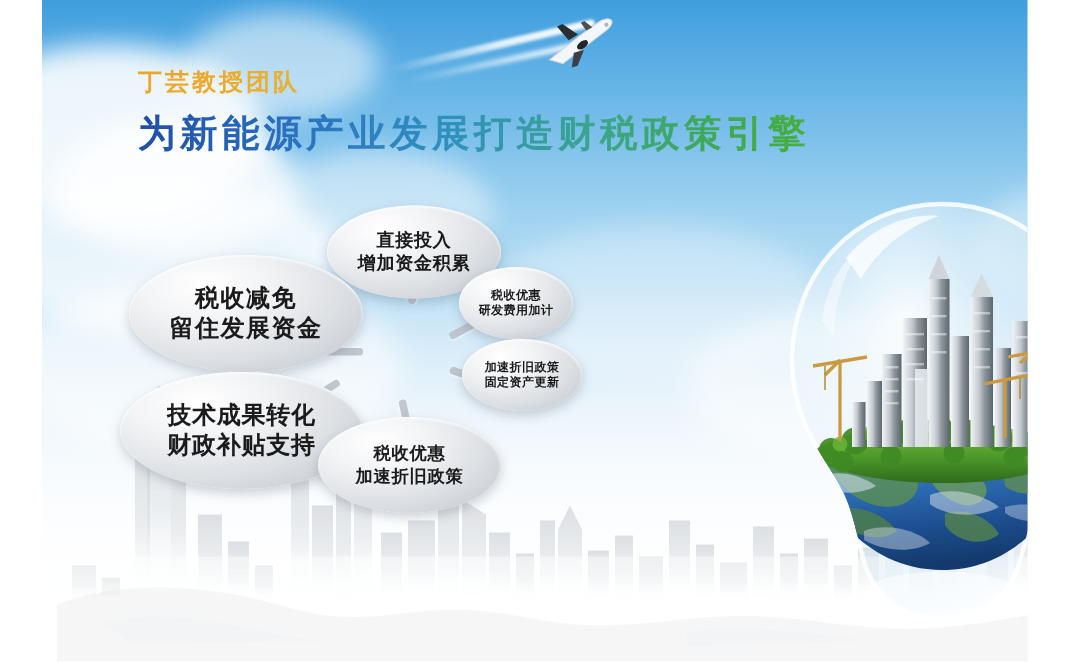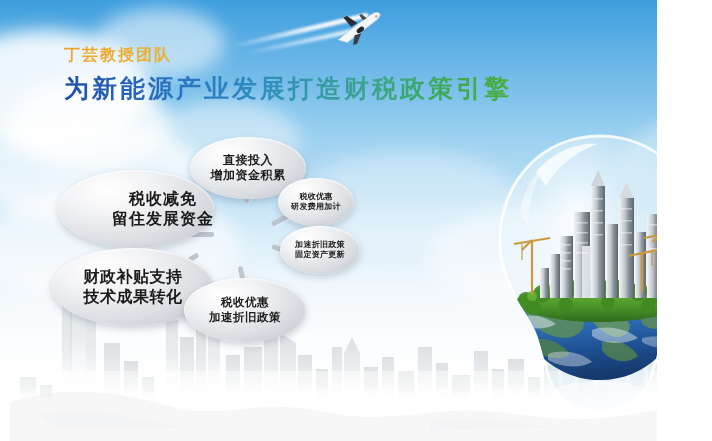--- a/index.html
+++ b/index.html
@@ -4,20 +4,21 @@
 <style>
   html,body{margin:0;padding:0;}
   body{
     width:712px;height:441px;overflow:hidden;
     font-family:"DejaVu Sans","Liberation Sans",sans-serif;
     background:#ffffff;
   }
   #poster{
     position:relative;width:657px;height:441px;overflow:hidden;
     background:linear-gradient(180deg,#3f9ede 0%,#6fb9e8 16%,#9ed2f0 32%,#c4e3f6 48%,#dcedf9 62%,#eef6fc 76%,#f8fbfe 88%,#ffffff 100%);
+    margin-left:28px;
   }
 
   
   .cloud{position:absolute;border-radius:50%;background:#ffffff;filter:blur(9px);pointer-events:none;}
   .cl1{left:-60px;top:30px;width:210px;height:120px;opacity:.88;}
   .cl2{left:10px;top:78px;width:160px;height:92px;opacity:.8;}
   .cl3{left:-30px;top:120px;width:230px;height:105px;opacity:.72;}
   .cl4{left:95px;top:8px;width:130px;height:70px;opacity:.55;}
   .cl5{left:150px;top:100px;width:150px;height:80px;opacity:.45;}
   .cl6{left:430px;top:210px;width:190px;height:95px;opacity:.5;}
@@ -67,21 +68,21 @@
   .bub{
     position:absolute;border-radius:50%;
     background:radial-gradient(ellipse at 32% 26%,#ffffff 0%,#f2f3f5 30%,#dcdfe3 62%,#c8ccd2 88%,#bdc2c8 100%);
     box-shadow:0 3px 7px rgba(90,100,115,.28), inset 0 1px 2px rgba(255,255,255,.9);
     display:flex;align-items:center;justify-content:center;text-align:center;
     color:#1b1b1b;font-weight:bold;line-height:1.28;
   }
   .bub span{display:block;}
   .b-center{left:216px;top:203px;width:64px;height:64px;font-size:10px;letter-spacing:.5px;}
   .b-top{left:190px;top:137px;width:116px;height:62px;font-size:12px;letter-spacing:.5px;}
-  .b-left1{left:58px;top:170px;width:156px;height:78px;font-size:16px;letter-spacing:1px;justify-content:flex-end;}
+  .b-left1{left:58px;top:170px;width:156px;height:78px;font-size:16px;letter-spacing:1px;}
   .b-left2{left:52px;top:248px;width:162px;height:78px;font-size:16px;letter-spacing:.5px;}
   .b-bottom{left:184px;top:278px;width:122px;height:64px;font-size:11.5px;letter-spacing:.5px;}
   .b-r1{left:278px;top:178px;width:76px;height:48px;font-size:8px;letter-spacing:.3px;font-family:Liberation Serif, serif;}
   .b-r2{left:280px;top:226px;width:80px;height:48px;font-size:8px;letter-spacing:.3px;}
 
   
   .bulb-wrap{position:absolute;left:492px;top:128px;width:216px;height:300px;z-index:4;}
 
   
   .skyline{position:absolute;left:0;bottom:0;width:712px;height:190px;z-index:2;opacity:.52;}
@@ -279,22 +280,22 @@
 
     <div class="bub b-left1">
       <div>
         <span>税收减免</span>
         <span>留住发展资金</span>
       </div>
     </div>
 
     <div class="bub b-left2">
       <div>
+        <span>技术成果转化</span>
         <span>财政补贴支持</span>
-        <span>技术成果转化</span>
       </div>
     </div>
 
     <div class="bub b-bottom">
       <div>
         <span>税收优惠</span>
         <span>加速折旧政策</span>
       </div>
     </div>
 

